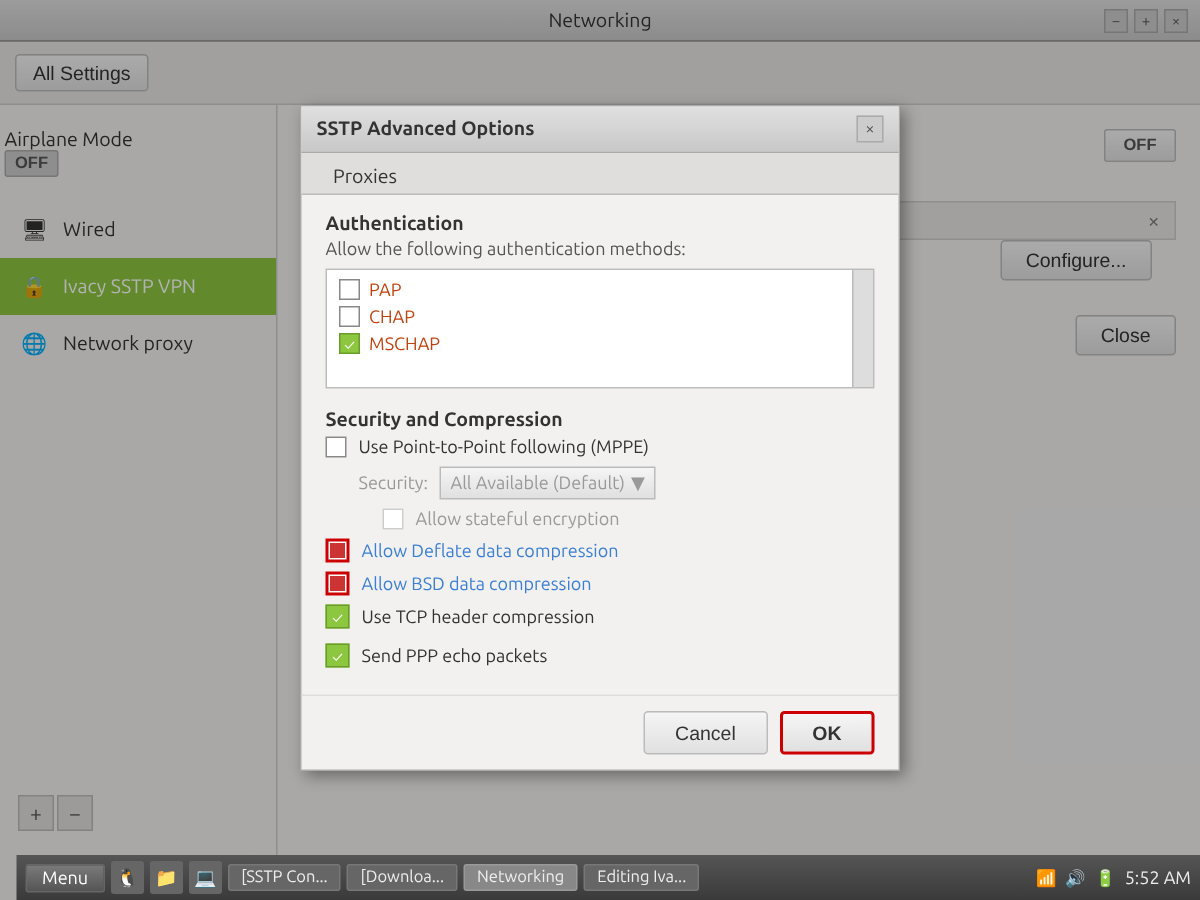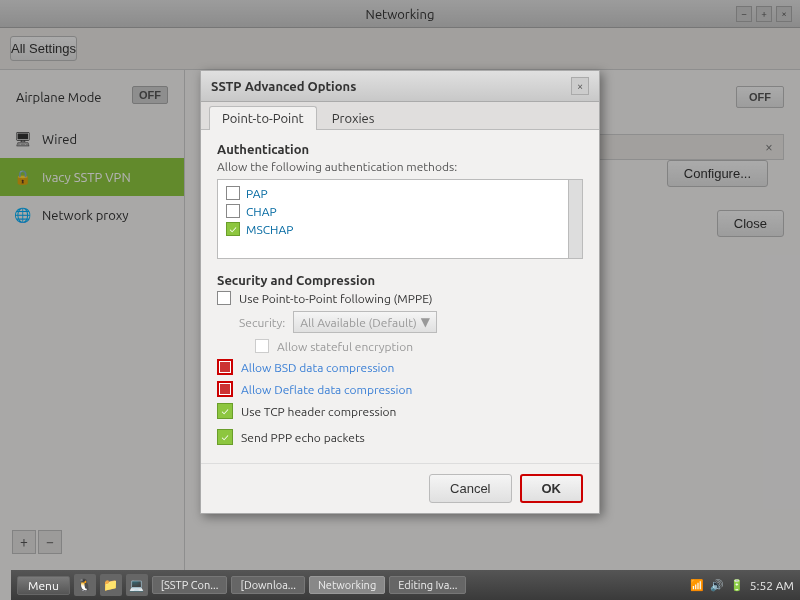--- a/index.html
+++ b/index.html
@@ -58,21 +58,21 @@
 
     
     .toolbar {
       background: #e8e6e3;
       padding: 8px 10px;
       border-bottom: 1px solid #ccc;
     }
     .all-settings-btn {
       background: linear-gradient(to bottom, #f5f5f5, #e0e0e0);
       border: 1px solid #bbb;
-      padding: 4px 0;
+      padding: 4px 11px;
       cursor: pointer;
       font-size: 13px;
       color: #333;
       border-radius: 3px;
     }
 
     
     .content-area {
       display: flex;
       flex: 1;
@@ -85,24 +85,25 @@
       background: #f2f1f0;
       border-right: 1px solid #ccc;
       display: flex;
       flex-direction: column;
       padding: 8px 0;
     }
 
     
     .airplane-row {
       display: flex;
-      align-items: flex-end;
+      align-items: flex-start;
       justify-content: space-between;
-      padding: 8px 16px;
+      padding: 8px 3px;
       margin-bottom: 8px;
+      flex-direction: column;
     }
     .airplane-label { font-size: 13px; color: #333; }
     .toggle-off {
       background: #ccc;
       border: 1px solid #aaa;
       border-radius: 2px;
       padding: 2px 6px;
       font-size: 11px;
       font-weight: bold;
       color: #555;
@@ -357,21 +358,21 @@
       align-items: center;
       justify-content: center;
       font-size: 10px;
       flex-shrink: 0;
     }
     .checkbox.checked-green {
       background: #8dc63f;
       border-color: #6a9e2a;
       color: #fff;
     }
-    .auth-item-label { font-size: 12px; color: #0369a1; }
+    .auth-item-label { font-size: 12px; color: #c2410c; }
 
     
     .security-section { margin-bottom: 10px; }
     .check-row {
       display: flex;
       align-items: center;
       gap: 8px;
       margin-bottom: 6px;
     }
     .check-label { font-size: 12px; color: #333; }
@@ -597,21 +598,20 @@
 
 <div class="modal-overlay">
   <div class="dialog">
 
     <div class="dialog-title-bar">
       <span class="dialog-title">SSTP Advanced Options</span>
       <div class="dialog-close-btn">×</div>
     </div>
 
     <div class="dialog-tabs">
-      <div class="dialog-tab active">Point-to-Point</div>
       <div class="dialog-tab">Proxies</div>
     </div>
 
     <div class="dialog-content">
 
       <div class="section-title">Authentication</div>
       <div class="section-desc">Allow the following authentication methods:</div>
       <div class="auth-listbox">
         <div class="auth-item">
           <div class="checkbox"></div>
@@ -644,26 +644,26 @@
           </div>
         </div>
 
         <div class="check-row" style="margin-left:38px;">
           <div class="checkbox" style="border-color:#ccc;"></div>
           <span class="check-label disabled">Allow stateful encryption</span>
         </div>
 
         <div class="check-row">
           <div class="red-checkbox"></div>
-          <span class="check-label" style="color:#3a7fd5;">Allow BSD data compression</span>
+          <span class="check-label" style="color:#3a7fd5;">Allow Deflate data compression</span>
         </div>
 
         <div class="check-row">
           <div class="red-checkbox"></div>
-          <span class="check-label" style="color:#3a7fd5;">Allow Deflate data compression</span>
+          <span class="check-label" style="color:#3a7fd5;">Allow BSD data compression</span>
         </div>
 
         <div class="check-row">
           <div class="green-checkbox">✓</div>
           <span class="check-label">Use TCP header compression</span>
         </div>
       </div>
 
       <div class="echo-section">
         <div class="check-row">

